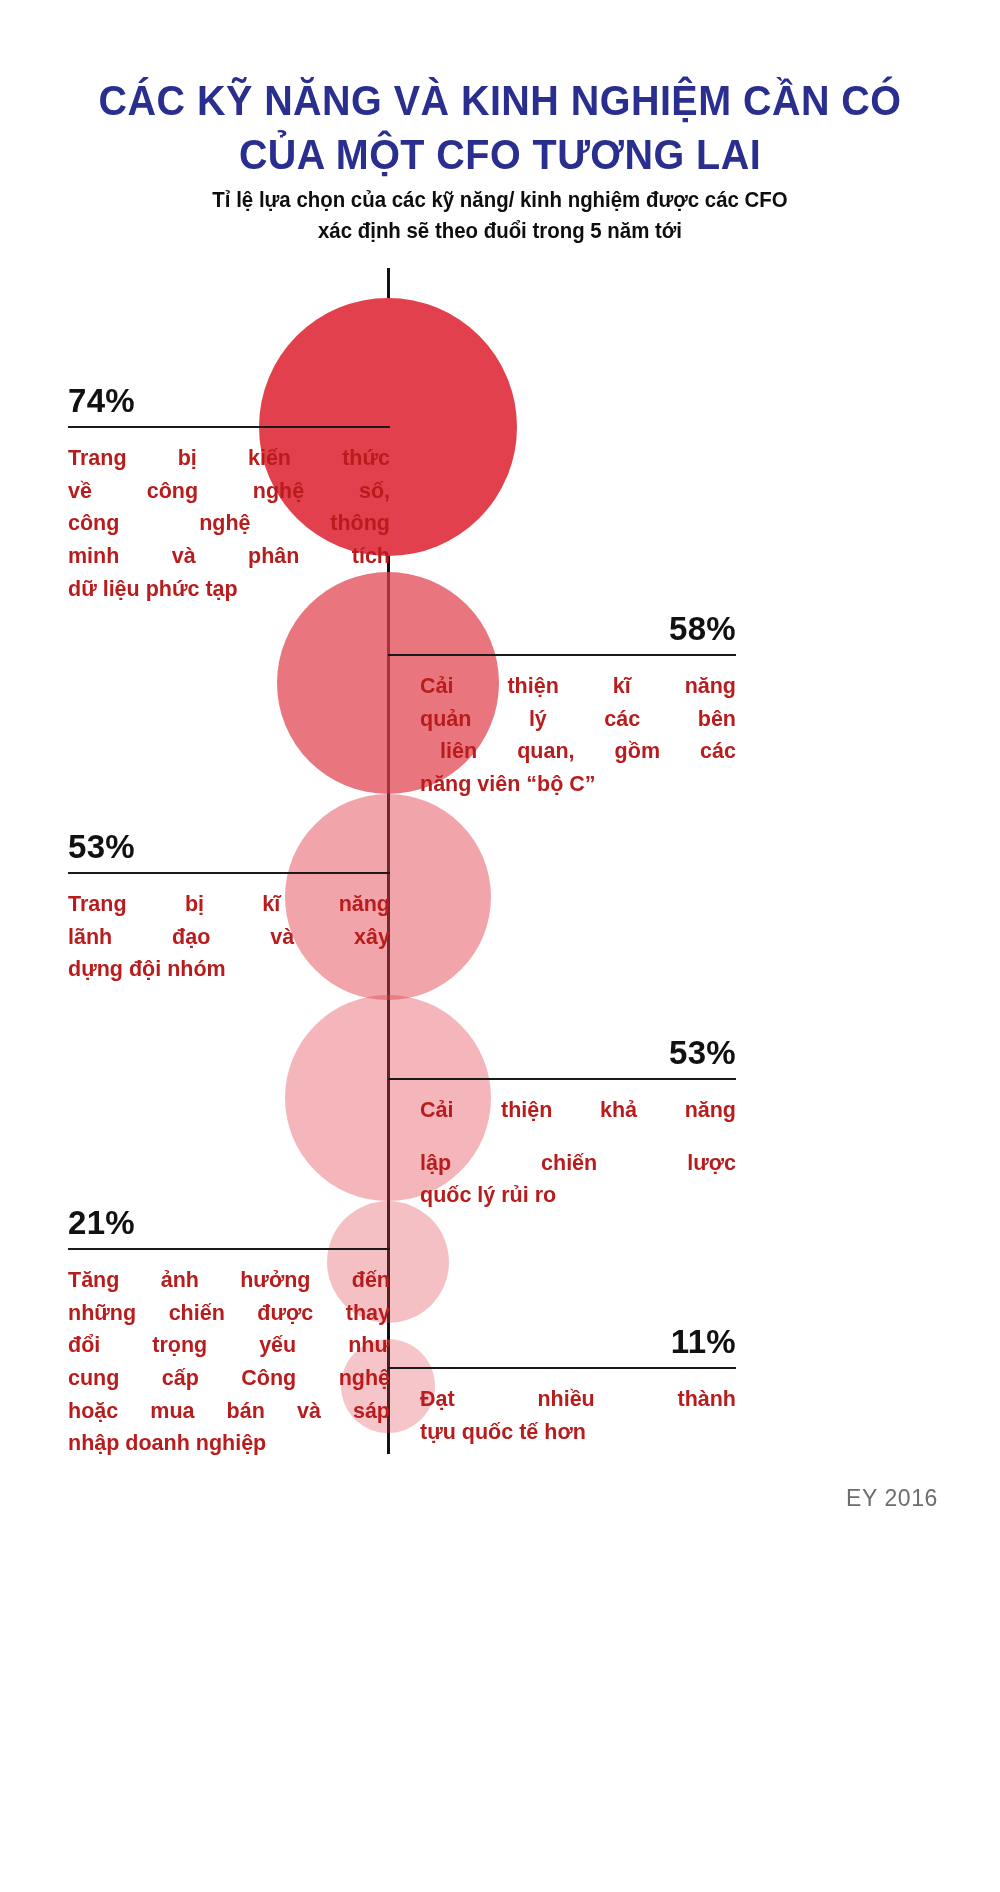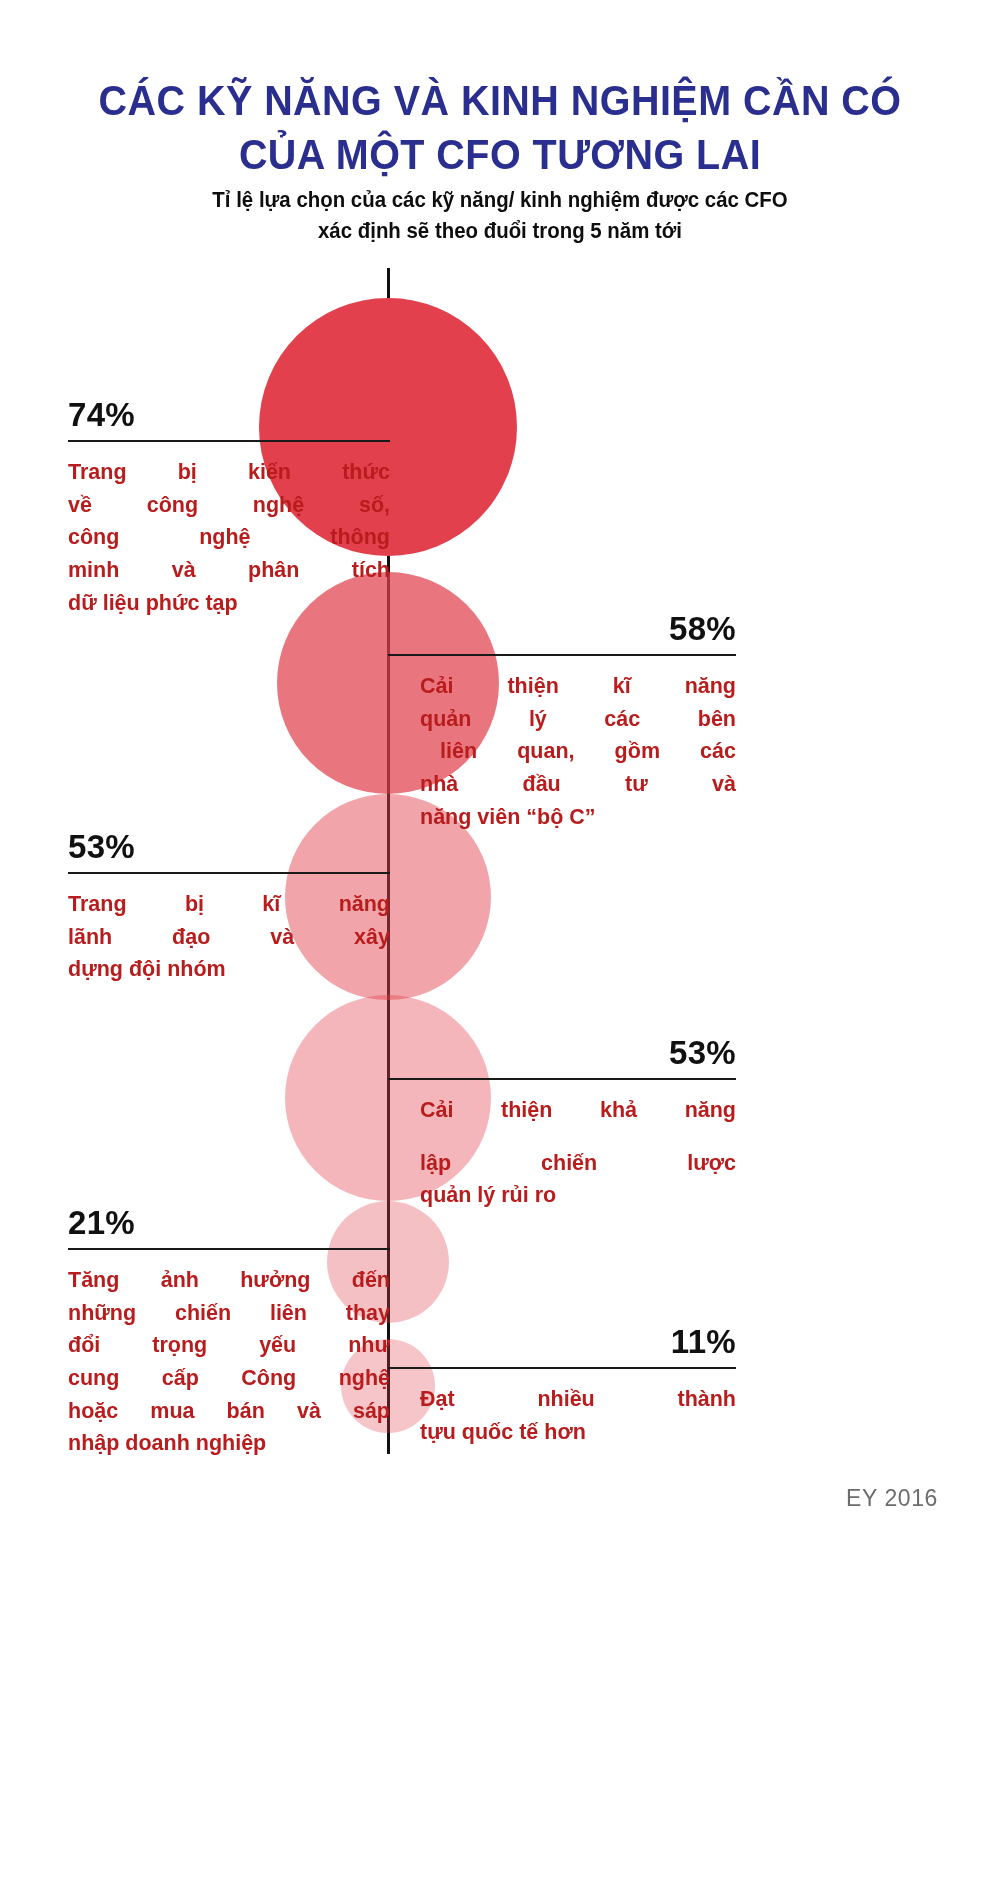--- a/index.html
+++ b/index.html
@@ -103,66 +103,65 @@
   <div id="bubbles">
       <div class="bubble" style="width: 258px; height: 258px; left: 259px; top: 298px; background: rgb(225, 64, 76); opacity: 1;"></div>
       <div class="bubble" style="width: 222px; height: 222px; left: 277px; top: 572px; background: rgb(225, 64, 76); opacity: 0.72;"></div>
       <div class="bubble" style="width: 206px; height: 206px; left: 285px; top: 794px; background: rgb(225, 64, 76); opacity: 0.48;"></div>
       <div class="bubble" style="width: 206px; height: 206px; left: 285px; top: 995px; background: rgb(225, 64, 76); opacity: 0.38;"></div>
       <div class="bubble" style="width: 122px; height: 122px; left: 327px; top: 1201px; background: rgb(225, 64, 76); opacity: 0.33;"></div>
       <div class="bubble" style="width: 94px; height: 94px; left: 341px; top: 1339px; background: rgb(225, 64, 76); opacity: 0.3;"></div>
     </div>
 
   <div id="callouts">
-      <div class="callout left" style="top: 398px; left: 68px; width: 322px;">
+      <div class="callout left" style="top: 384px; left: 68px; width: 322px;">
         <div class="pct">74%</div>
         <div class="rule"></div>
         <div class="desc">
           <div style="text-align: justify; text-align-last: justify;">Trang bị kiến thức</div>
           <div style="text-align: justify; text-align-last: justify;">về công nghệ số,</div>
           <div style="text-align: justify; text-align-last: justify;">công nghệ thông</div>
           <div style="text-align: justify; text-align-last: justify;">minh và phân tích</div>
           <div style="text-align: justify; text-align-last: left;">dữ liệu phức tạp</div>
         </div>
       </div>
       <div class="callout right" style="top: 612px; left: 388px; width: 348px;">
         <div class="pct" style="text-align: right;">58%</div>
         <div class="rule"></div>
         <div class="desc">
           <div style="text-align: justify; text-align-last: justify;">Cải thiện kĩ năng</div>
           <div style="text-align: justify; text-align-last: justify;">quản lý các bên</div>
           <div style="text-align: justify; text-align-last: justify; margin-left: 20px;">liên quan, gồm các</div>
-          <div style="text-align: justify; text-align-last: justify;">nhà đầu tư và</div>
           <div style="text-align: justify; text-align-last: left;">năng viên “bộ C”</div>
         </div>
       </div>
       <div class="callout left" style="top: 830px; left: 68px; width: 322px;">
         <div class="pct">53%</div>
         <div class="rule"></div>
         <div class="desc">
           <div style="text-align: justify; text-align-last: justify;">Trang bị kĩ năng</div>
           <div style="text-align: justify; text-align-last: justify;">lãnh đạo và xây</div>
           <div style="text-align: justify; text-align-last: left;">dựng đội nhóm</div>
         </div>
       </div>
       <div class="callout right" style="top: 1036px; left: 388px; width: 348px;">
         <div class="pct" style="text-align: right;">53%</div>
         <div class="rule"></div>
         <div class="desc">
           <div style="text-align: justify; text-align-last: justify;">Cải thiện khả năng</div>
           <div style="text-align: justify; text-align-last: justify; margin-top: 20px;">lập chiến lược</div>
-          <div style="text-align: justify; text-align-last: left;">quản lý rủi ro</div>
+          <div style="text-align: justify; text-align-last: left;">quốc lý rủi ro</div>
         </div>
       </div>
       <div class="callout left" style="top: 1206px; left: 68px; width: 322px;">
         <div class="pct">21%</div>
         <div class="rule"></div>
         <div class="desc">
           <div style="text-align: justify; text-align-last: justify;">Tăng ảnh hưởng đến</div>
-          <div style="text-align: justify; text-align-last: justify;">những chiến liên thay</div>
+          <div style="text-align: justify; text-align-last: justify;">những chiến được thay</div>
           <div style="text-align: justify; text-align-last: justify;">đổi trọng yếu như</div>
           <div style="text-align: justify; text-align-last: justify;">cung cấp Công nghệ</div>
           <div style="text-align: justify; text-align-last: justify;">hoặc mua bán và sáp</div>
           <div style="text-align: justify; text-align-last: left;">nhập doanh nghiệp</div>
         </div>
       </div>
       <div class="callout right" style="top: 1325px; left: 388px; width: 348px;">
         <div class="pct" style="text-align: right;">11%</div>
         <div class="rule"></div>
         <div class="desc">

